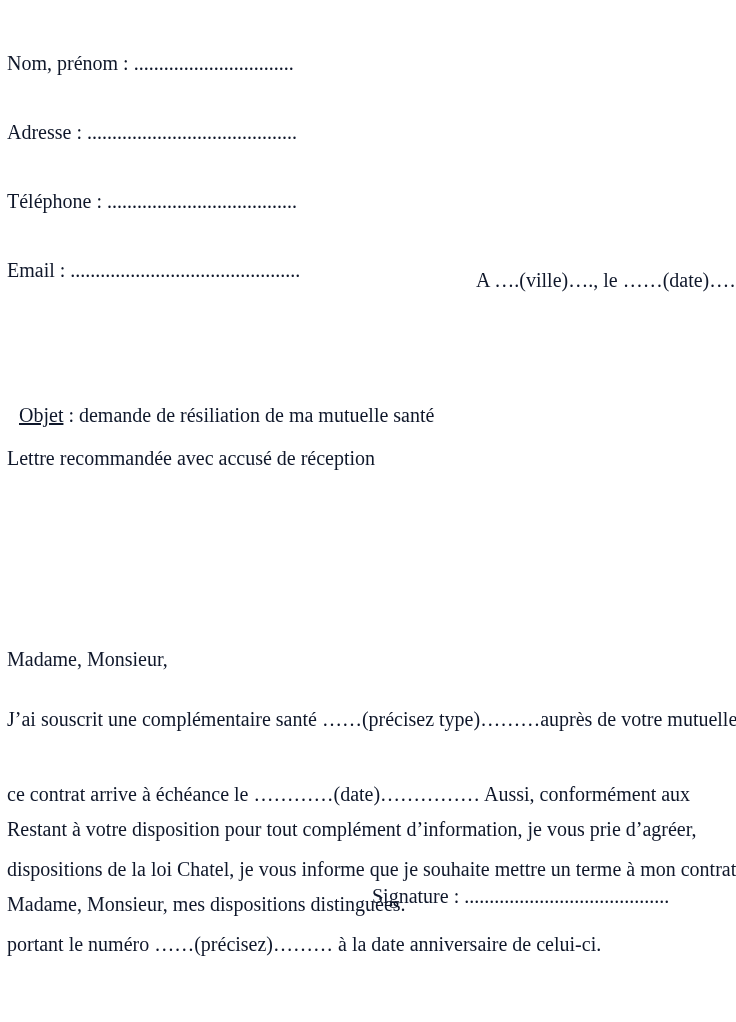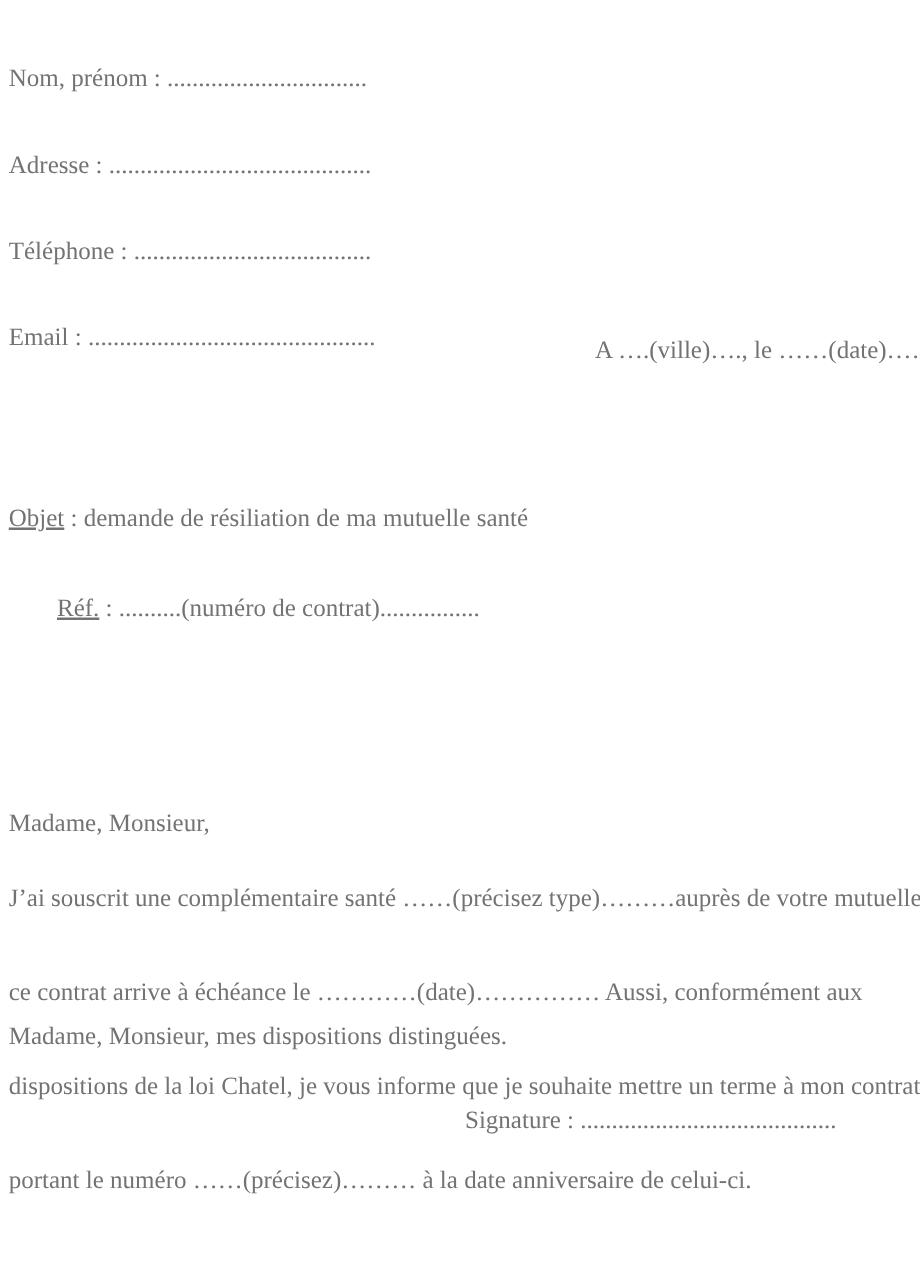--- a/index.html
+++ b/index.html
@@ -1,30 +1,30 @@
 <!DOCTYPE html>
 <html><head>
 <meta charset="utf-8">
 <style>
   html, body { margin: 0; padding: 0; background: #ffffff; }
   .page {
     position: relative;
     width: 736px;
     height: 1022px;
     background: #ffffff;
-    color: #737373;
+    color: #0f172a;
     font-family: "Liberation Serif", "DejaVu Serif", serif;
     font-size: 20px;
     overflow: hidden;
   }
   .block { position: absolute; white-space: pre; }
   .sender        { left: 7px;   top: 6px;   line-height: 23px; }
   .recipient     { left: 476px; top: 182px; line-height: 23px; }
   .dateline      { left: 476px; top: 269px; line-height: 23px; }
-  .subject       { left: 7px;   top: 355px; line-height: 24px; text-align: center; }
+  .subject       { left: 19px;   top: 355px; line-height: 24px; }
   .registered    { left: 7px;   top: 447px; line-height: 23px; }
   .salutation    { left: 7px;   top: 604px; line-height: 23px; margin-top: 44px; }
   .para1         { left: 7px;   top: 657px; line-height: 25px; }
   .para2         { left: 7px;   top: 767px; line-height: 25px; }
   .signature     { left: 372px; top: 884px; line-height: 25px; }
   .u { text-decoration: underline; }
 </style>
 </head>
 <body>
 
@@ -35,32 +35,33 @@
     <div>Adresse : ..........................................</div>
     <div>Téléphone : ......................................</div>
     <div>Email : ..............................................</div>
   </div>
 
 
   <div class="block dateline">A ….(ville)…., le ……(date)……</div>
 
   <div class="block subject">
     <div><span class="u">Objet</span><span> : demande de résiliation de ma mutuelle santé</span></div>
-    <div><span class="u">Réf.</span><span> : ..........(numéro de contrat)................</span></div>
   </div>
 
+  <div class="block registered">Lettre recommandée avec accusé de réception</div>
 
   <div class="block salutation">Madame, Monsieur,</div>
 
   <div class="block para1">
     <div>J’ai souscrit une complémentaire santé ……(précisez type)………auprès de votre mutuelle et</div>
     <div>ce contrat arrive à échéance le …………(date)…………… Aussi, conformément aux</div>
     <div>dispositions de la loi Chatel, je vous informe que je souhaite mettre un terme à mon contrat</div>
     <div>portant le numéro ……(précisez)……… à la date anniversaire de celui-ci.</div>
   </div>
 
   <div class="block para2">
+    <div>Restant à votre disposition pour tout complément d’information, je vous prie d’agréer,</div>
     <div>Madame, Monsieur, mes dispositions distinguées.</div>
   </div>
 
   <div class="block signature">Signature : .........................................</div>
 
 </div>
 
 </body></html>

